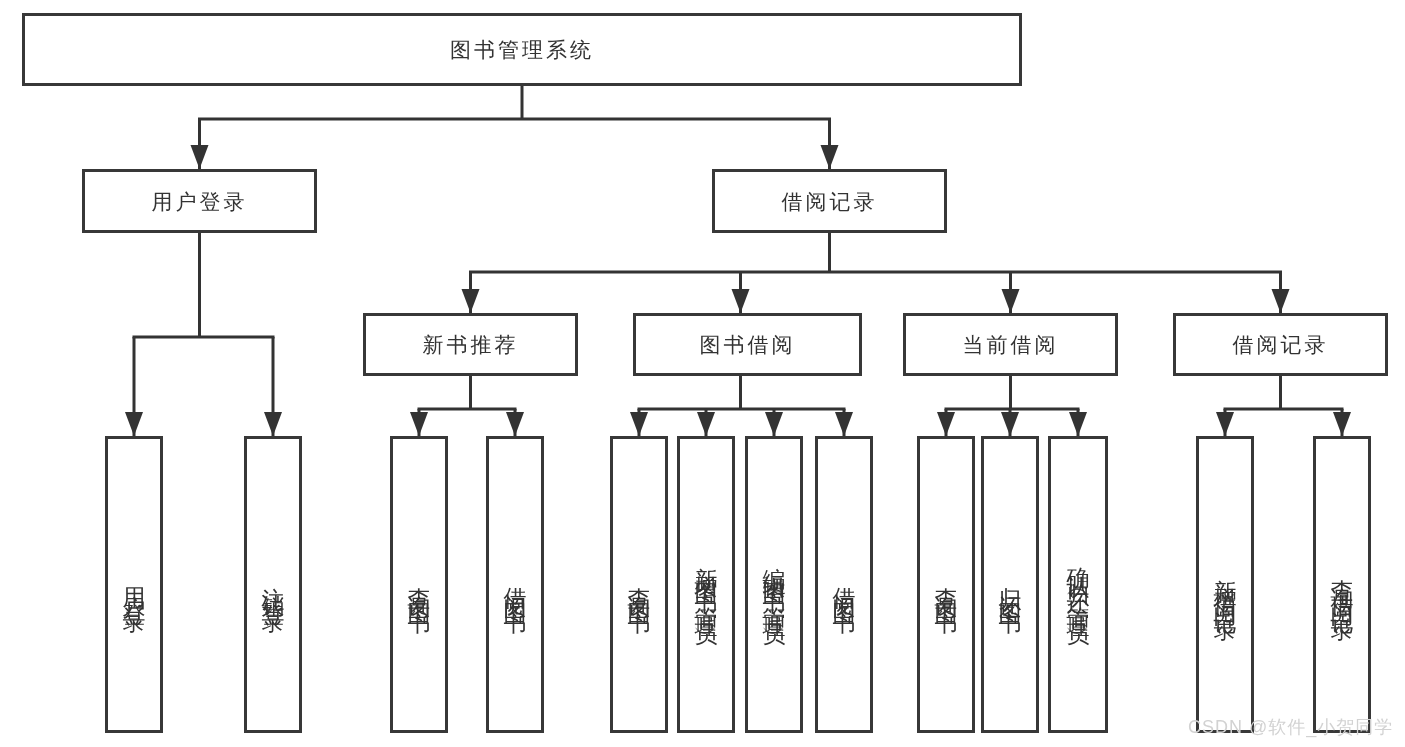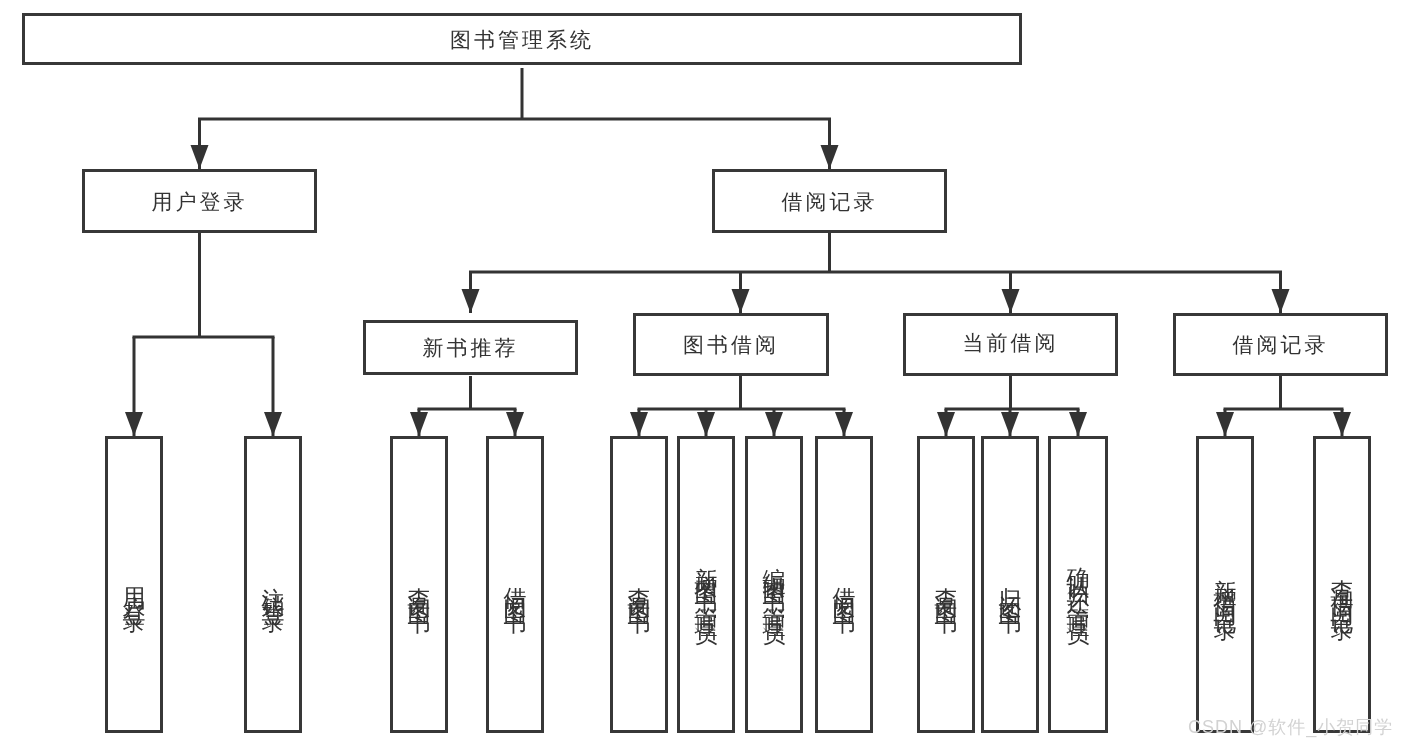--- a/index.html
+++ b/index.html
@@ -111,28 +111,28 @@
       <path d="M765 412 h18 L774 436 z"></path>
       <path d="M835 412 h18 L844 436 z"></path>
       <path d="M937 412 h18 L946 436 z"></path>
       <path d="M1001 412 h18 L1010 436 z"></path>
       <path d="M1069 412 h18 L1078 436 z"></path>
       <path d="M1216 412 h18 L1225 436 z"></path>
       <path d="M1333 412 h18 L1342 436 z"></path>
     </g>
   </svg>
 
-  <div class="box h" style="left:22px; top:13px; width:1000px; height:52px;">图书管理系统</div>
+  <div class="box h" style="left:22px; top:13px; width:1000px; height:73px;">图书管理系统</div>
 
   <div class="box h" style="left:82px; top:169px; width:235px; height:64px;">用户登录</div>
   <div class="box h" style="left:712px; top:169px; width:235px; height:64px;">借阅记录</div>
 
-  <div class="box h" style="left:363px; top:320px; width:215px; height:55px;text-align:right;">新书推荐</div>
-  <div class="box h" style="left:633px; top:313px; width:196px; height:63px;">图书借阅</div>
-  <div class="box h" style="left:903px; top:313px; width:215px; height:63px;font-family:Liberation Mono, monospace;">当前借阅</div>
+  <div class="box h" style="left:363px; top:313px; width:215px; height:63px;text-align:right;">新书推荐</div>
+  <div class="box h" style="left:633px; top:313px; width:229px; height:63px;">图书借阅</div>
+  <div class="box h" style="left:903px; top:313px; width:215px; height:63px;">当前借阅</div>
   <div class="box h" style="left:1173px; top:313px; width:215px; height:63px;">借阅记录</div>
 
   <div class="box v" style="left:105px; top:436px; width:58px; height:297px;">用户登录</div>
   <div class="box v" style="left:244px; top:436px; width:58px; height:297px;">注销登录</div>
 
   <div class="box v" style="left:390px; top:436px; width:58px; height:297px;">查询图书</div>
   <div class="box v" style="left:486px; top:436px; width:58px; height:297px;">借阅图书</div>
 
   <div class="box v" style="left:610px; top:436px; width:58px; height:297px;">查询图书</div>
   <div class="box v" style="left:677px; top:436px; width:58px; height:297px;">新增图书（管理员）</div>

